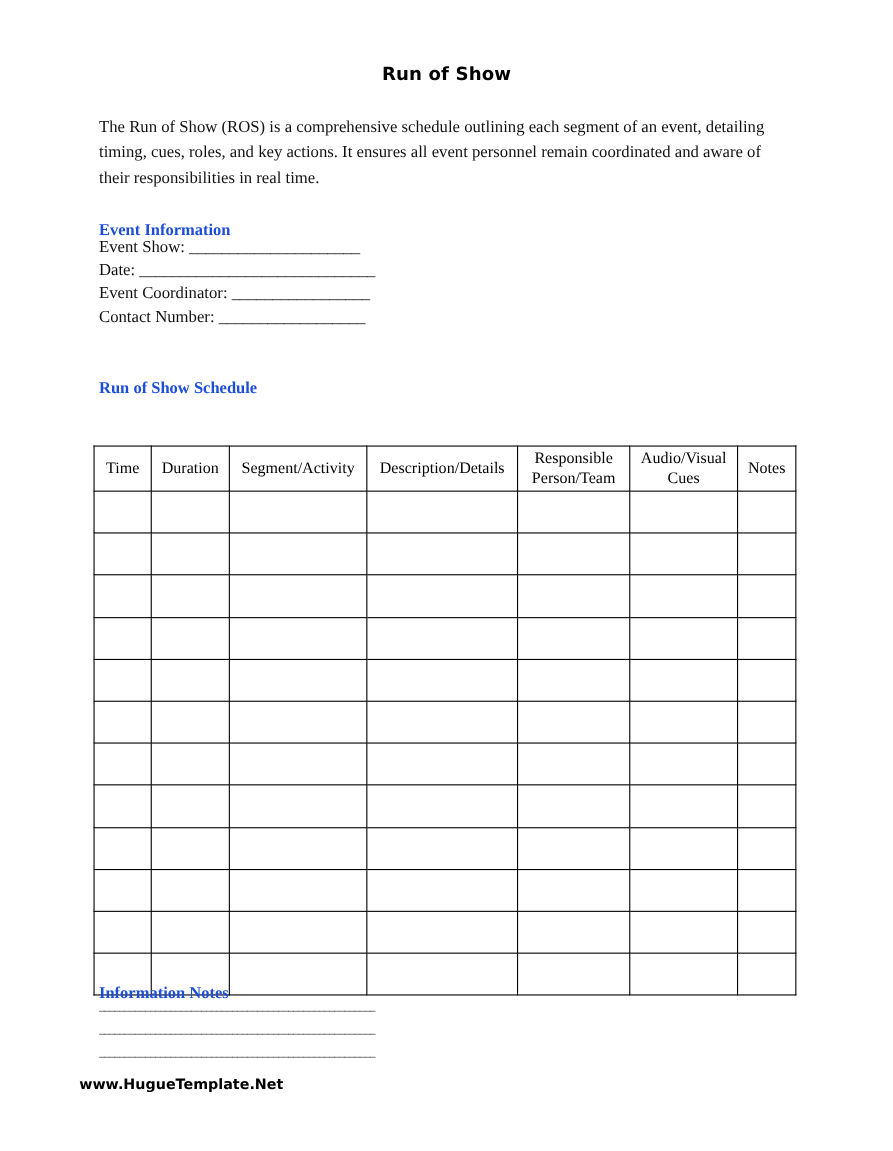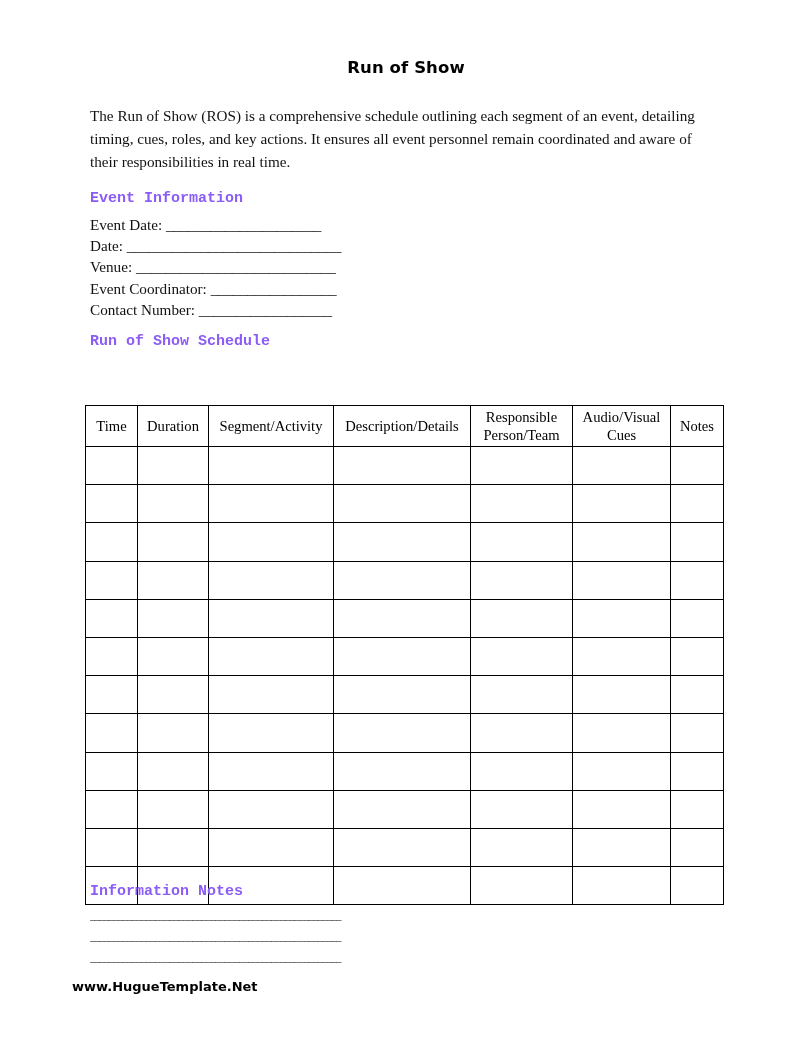--- a/index.html
+++ b/index.html
@@ -48,25 +48,26 @@
     font-family: Liberation Serif, serif;
     font-size: 15.2px;
     line-height: 23px;
     text-align: left;
     color: #111;
   }
 
   
   .section-heading {
     position: absolute;
-    font-family: Liberation Mono, monospace;
+    font-family: Liberation Serif, serif;
     font-weight: bold;
     font-size: 15px;
-    color: #8b5cf6;
+    color: #1d4ed8;
     white-space: nowrap;
+    margin-top: 12px;
   }
   #event-info-heading { left: 90px; top: 190px; }
   #schedule-heading   { left: 90px; top: 333px; }
   #notes-heading      { left: 90px; top: 883px; }
 
   
   .event-fields {
     position: absolute;
     left: 90px;
     top: 214px;
@@ -155,30 +156,26 @@
 <div class="page">
 
   <div class="doc-title">Run of Show</div>
 
   <div class="intro">The Run of Show (ROS) is a comprehensive schedule outlining each segment of an event, detailing timing, cues, roles, and key actions. It ensures all event personnel remain coordinated and aware of their responsibilities in real time.</div>
 
   <div class="section-heading" id="event-info-heading">Event Information</div>
 
   <div class="event-fields">
     <div class="field-row">
-      <span class="field-label">Event Date:</span>
+      <span class="field-label">Event Show:</span>
       <span class="field-line">_____________________</span>
     </div>
     <div class="field-row">
       <span class="field-label">Date:</span>
       <span class="field-line">_____________________________</span>
-    </div>
-    <div class="field-row">
-      <span class="field-label">Venue:</span>
-      <span class="field-line">___________________________</span>
     </div>
     <div class="field-row">
       <span class="field-label">Event Coordinator:</span>
       <span class="field-line">_________________</span>
     </div>
     <div class="field-row">
       <span class="field-label">Contact Number:</span>
       <span class="field-line">__________________</span>
     </div>
   </div>

